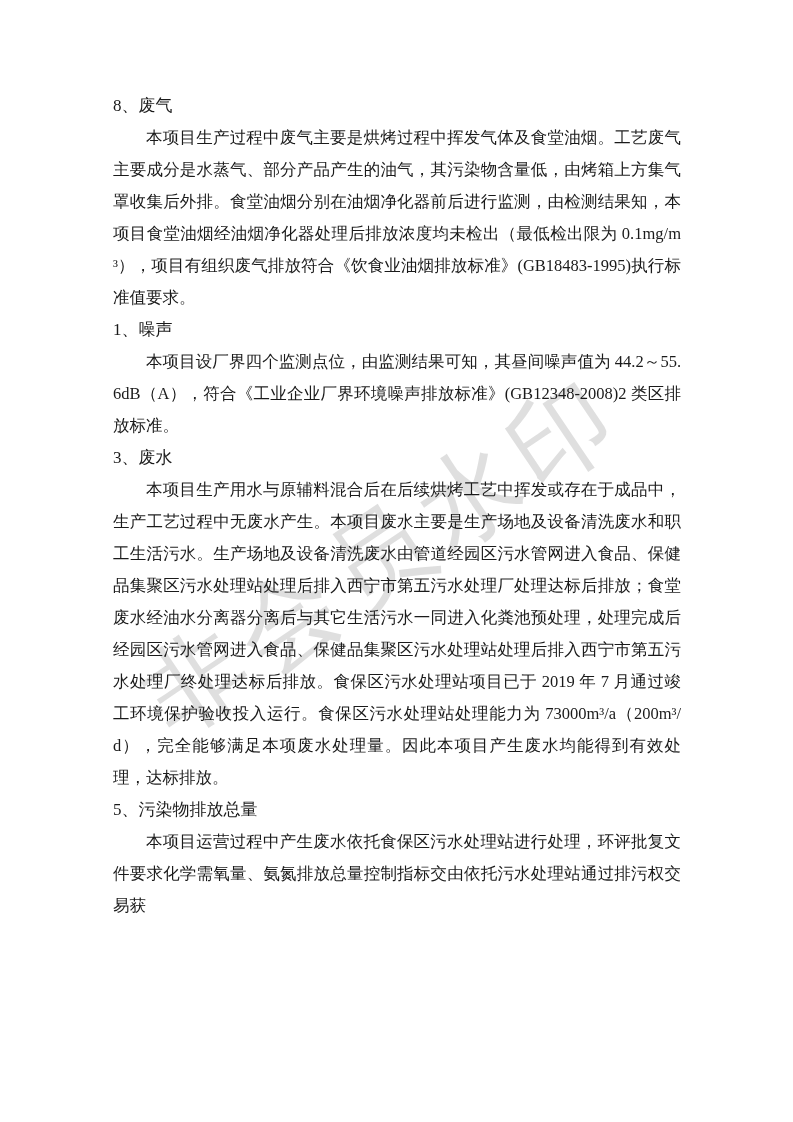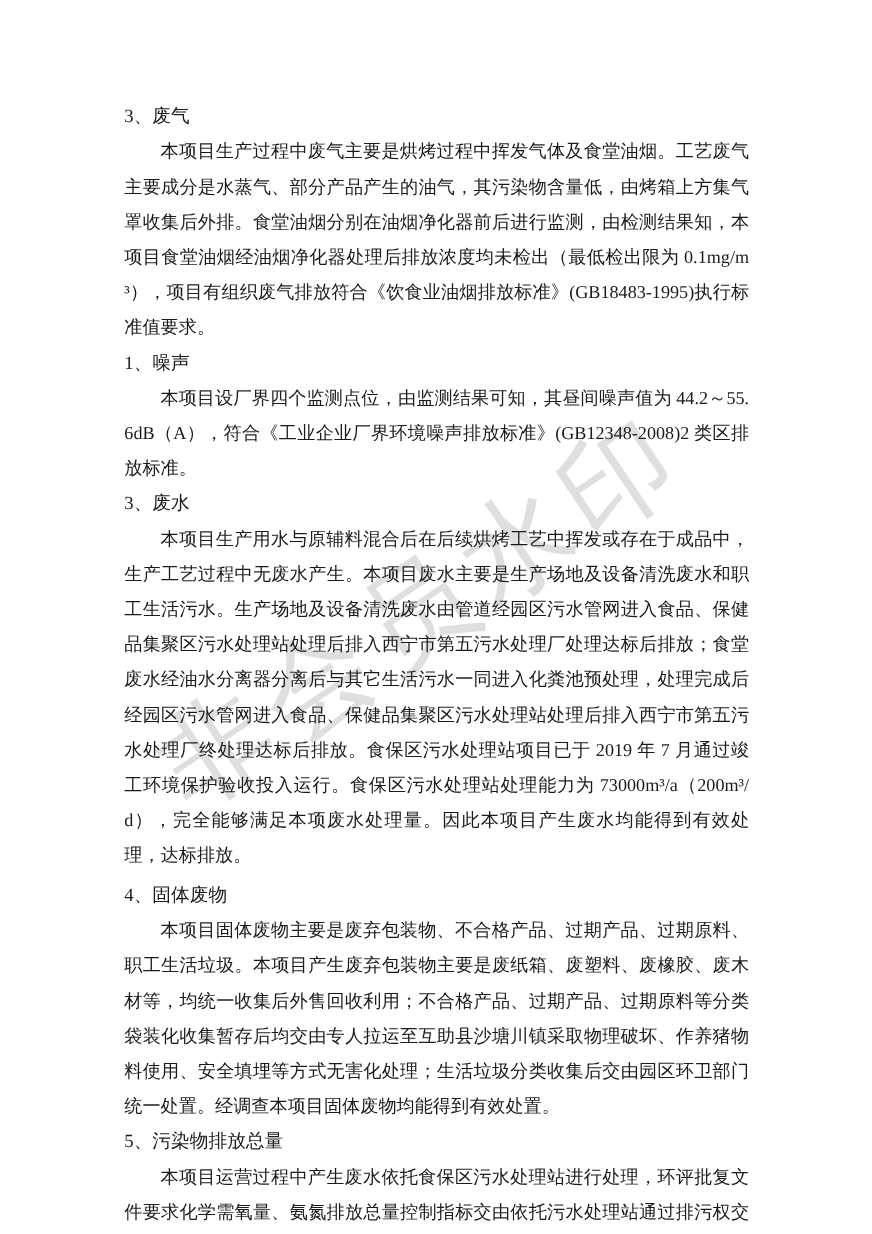--- a/index.html
+++ b/index.html
@@ -61,38 +61,34 @@
 </head>
 <body>
 
 <div class="page" style="background: rgb(255, 255, 255);">
 
   <div class="watermark" style="color: rgba(150, 150, 150, 0.3);">非会员水印</div>
 
   <div class="content" style="color: rgb(26, 26, 26);">
 
     <div class="section section-waste-gas">
-      <div class="sec-heading">3、废气</div>
+      <div class="sec-heading">8、废气</div>
       <p class="sec-para">本项目生产过程中废气主要是烘烤过程中挥发气体及食堂油烟。工艺废气主要成分是水蒸气、部分产品产生的油气，其污染物含量低，由烤箱上方集气罩收集后外排。食堂油烟分别在油烟净化器前后进行监测，由检测结果知，本项目食堂油烟经油烟净化器处理后排放浓度均未检出（最低检出限为 0.1mg/m³），项目有组织废气排放符合《饮食业油烟排放标准》(GB18483-1995)执行标准值要求。</p>
     </div>
 
     <div class="section section-noise">
       <div class="sec-heading">1、噪声</div>
       <p class="sec-para">本项目设厂界四个监测点位，由监测结果可知，其昼间噪声值为 44.2～55.6dB（A），符合《工业企业厂界环境噪声排放标准》(GB12348-2008)2 类区排放标准。</p>
     </div>
 
     <div class="section section-wastewater">
       <div class="sec-heading">3、废水</div>
       <p class="sec-para">本项目生产用水与原辅料混合后在后续烘烤工艺中挥发或存在于成品中，生产工艺过程中无废水产生。本项目废水主要是生产场地及设备清洗废水和职工生活污水。生产场地及设备清洗废水由管道经园区污水管网进入食品、保健品集聚区污水处理站处理后排入西宁市第五污水处理厂处理达标后排放；食堂废水经油水分离器分离后与其它生活污水一同进入化粪池预处理，处理完成后经园区污水管网进入食品、保健品集聚区污水处理站处理后排入西宁市第五污水处理厂终处理达标后排放。食保区污水处理站项目已于 2019 年 7 月通过竣工环境保护验收投入运行。食保区污水处理站处理能力为 73000m³/a（200m³/d），完全能够满足本项废水处理量。因此本项目产生废水均能得到有效处理，达标排放。</p>
     </div>
 
-    <div class="section section-solid-waste">
-      <div class="sec-heading">4、固体废物</div>
-      <p class="sec-para">本项目固体废物主要是废弃包装物、不合格产品、过期产品、过期原料、职工生活垃圾。本项目产生废弃包装物主要是废纸箱、废塑料、废橡胶、废木材等，均统一收集后外售回收利用；不合格产品、过期产品、过期原料等分类袋装化收集暂存后均交由专人拉运至互助县沙塘川镇采取物理破坏、作养猪物料使用、安全填埋等方式无害化处理；生活垃圾分类收集后交由园区环卫部门统一处置。经调查本项目固体废物均能得到有效处置。</p>
-    </div>
 
     <div class="section section-pollutant-total">
       <div class="sec-heading">5、污染物排放总量</div>
       <p class="sec-para">本项目运营过程中产生废水依托食保区污水处理站进行处理，环评批复文件要求化学需氧量、氨氮排放总量控制指标交由依托污水处理站通过排污权交易获</p>
     </div>
 
   </div>
 </div>
 
 </body></html>

